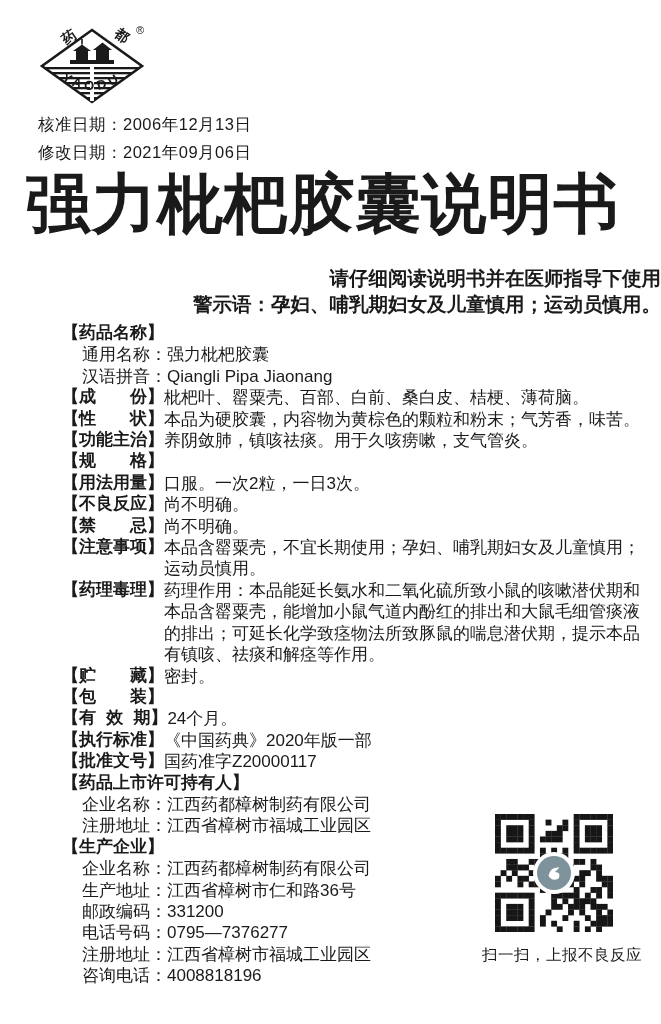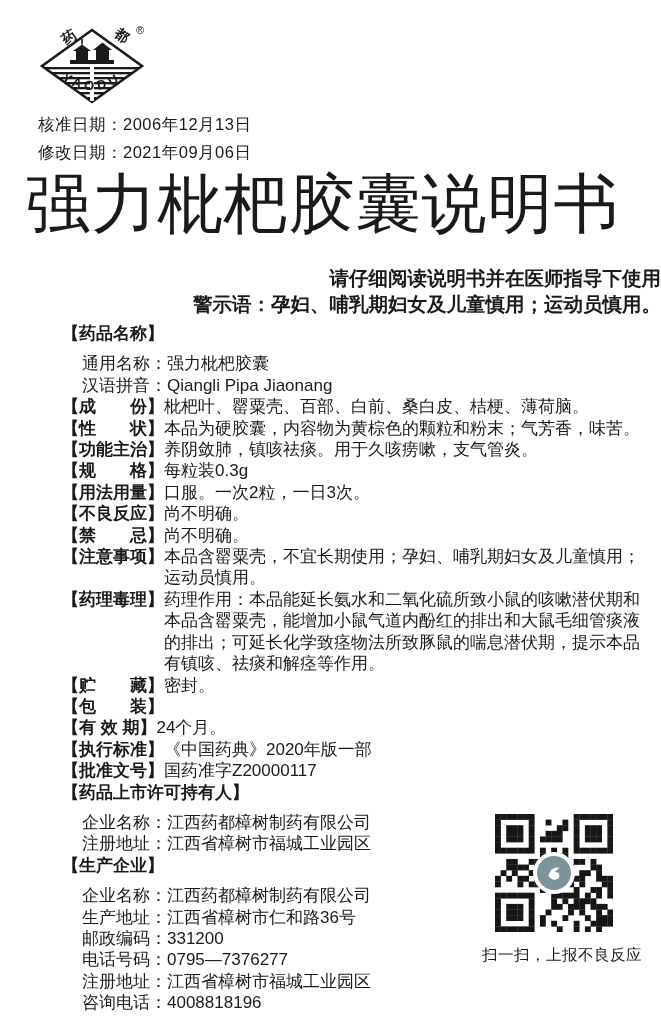--- a/index.html
+++ b/index.html
@@ -20,41 +20,42 @@
   }
   
   .logo{position:absolute;left:30px;top:20px;width:124px;height:92px;}
   .logo svg{width:100%;height:100%;}
   
   .dates{position:absolute;left:38px;top:110px;font-size:16.5px;line-height:28px;letter-spacing:.5px;}
   
   .title{
     position:absolute;top:160px;left:0;right:16px;
     text-align:center;
-    font-size:65px;font-weight:400;letter-spacing:1px;
+    font-size:65px;font-weight:700;letter-spacing:1px;
     white-space:nowrap;
   }
   
   .notice{position:absolute;left:0;right:0;text-align:right;font-weight:bold;font-size:19.5px;white-space:nowrap;}
   .notice.n1{top:265px;}
   .notice.n2{top:291px;}
   
   .sections{
     position:absolute;left:62px;top:323px;right:16px;
     font-size:17px;line-height:21.4px;
   }
   .row{display:flex;align-items:flex-start;}
   .row .label{
     flex:0 0 auto;
     min-width:88px;
     font-weight:bold;
     white-space:pre;
+    font-family:Liberation Mono, monospace;
   }
   .row .content{flex:1 1 auto;}
-  .row.sub{padding-left:20px;margin-top:9px;}
+  .row.sub{padding-left:20px;}
   .line{white-space:pre-wrap;}
   
   .qr-block{
     position:absolute;left:466px;top:814px;width:176px;
     text-align:center;
   }
   .qr-frame{position:relative;display:inline-block;width:118px;height:118px;}
   .qr-frame svg{width:118px;height:118px;display:block;fill:#161616;}
   .qr-center-icon{
     position:absolute;left:50%;top:50%;
@@ -140,23 +141,20 @@
         </div>
       </div>
       <div class="row">
         <span class="label">【功能主治】</span>
         <div class="content">
           <div class="line">养阴敛肺，镇咳祛痰。用于久咳痨嗽，支气管炎。</div>
         </div>
       </div>
       <div class="row">
         <span class="label">【规　　格】</span>
-        <div class="content">
-          <div class="line">每粒装0.3g</div>
-        </div>
       </div>
       <div class="row">
         <span class="label">【用法用量】</span>
         <div class="content">
           <div class="line">口服。一次2粒，一日3次。</div>
         </div>
       </div>
       <div class="row">
         <span class="label">【不良反应】</span>
         <div class="content">

